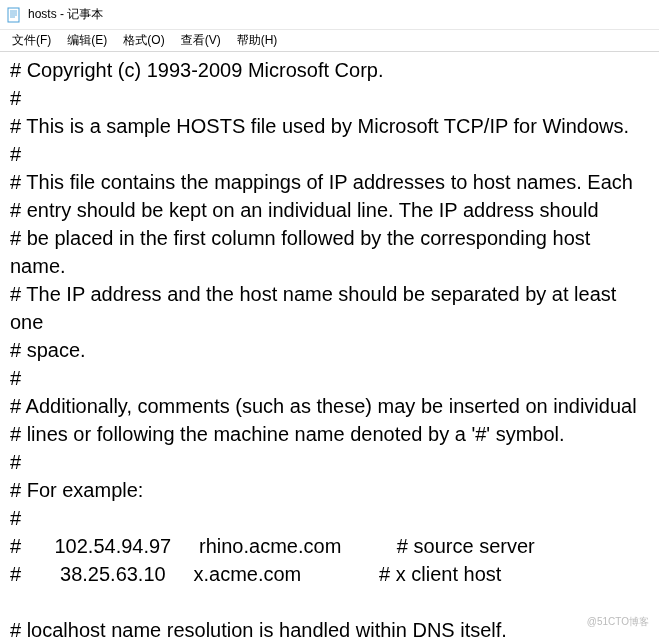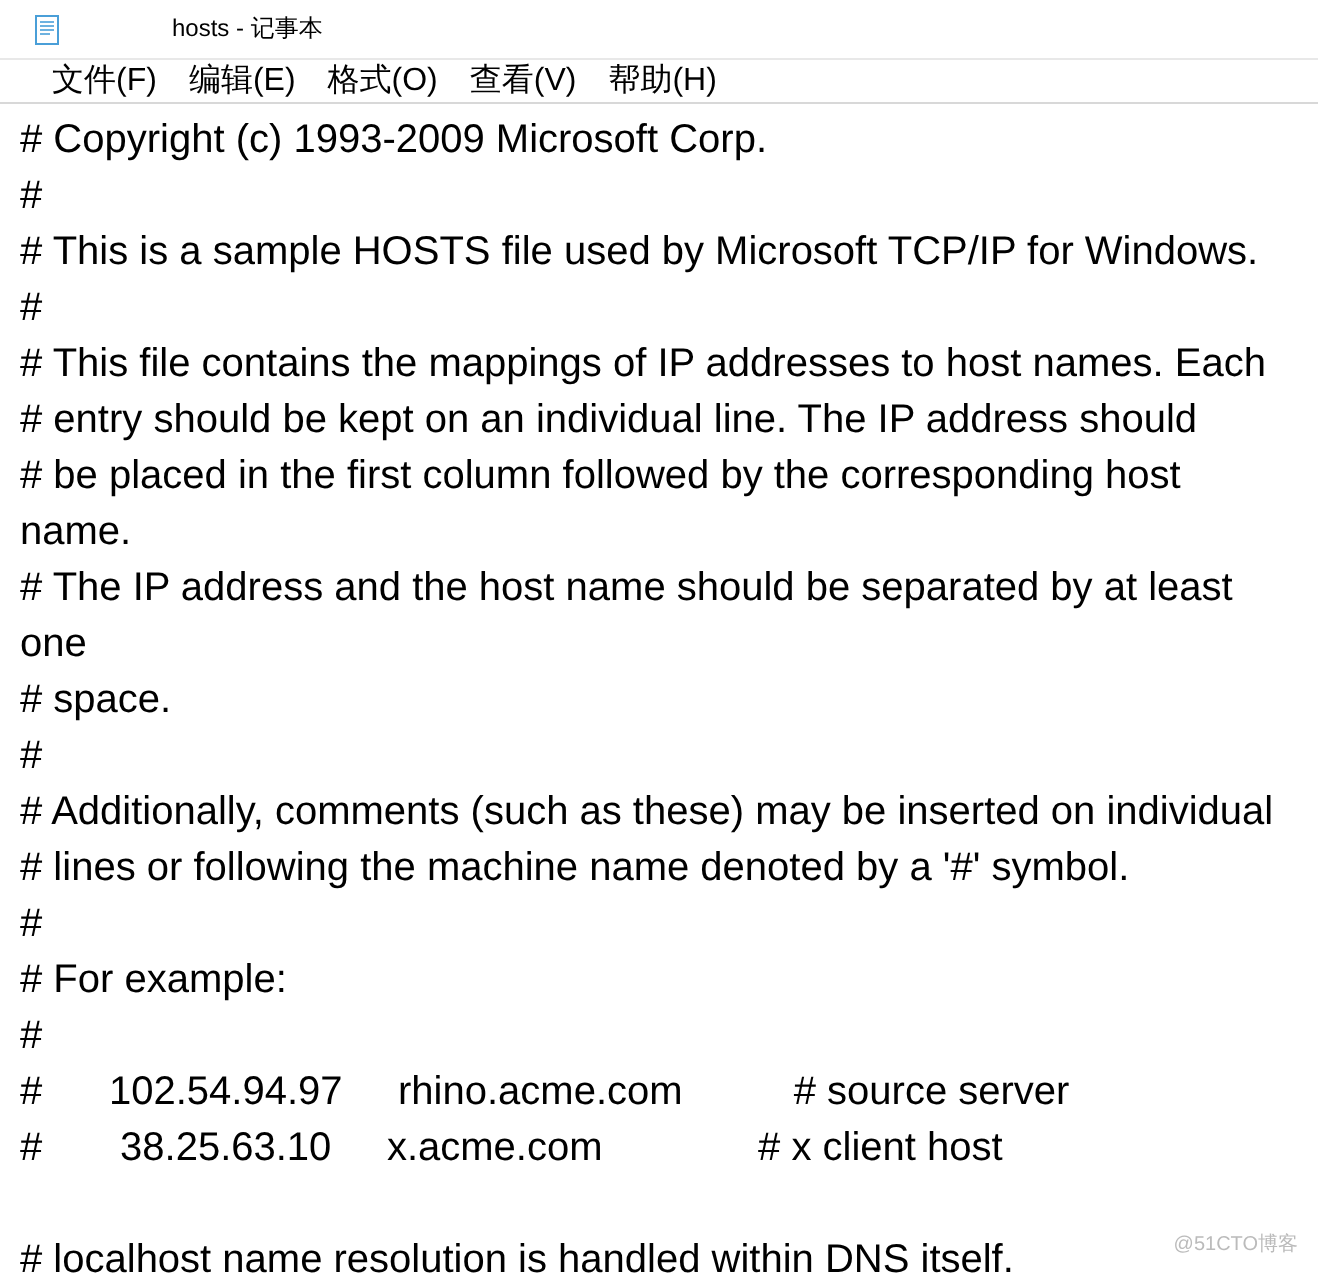--- a/index.html
+++ b/index.html
@@ -15,43 +15,42 @@
       height: 637px;
       overflow: hidden;
       position: relative;
     }
     .titlebar {
       height: 30px;
       background: #fff;
       border-bottom: 1px solid #e8e8e8;
       display: flex;
       align-items: center;
-      padding: 0 16px;
-      gap: 48px;
+      padding: 0 6px;
     }
     .titlebar-icon {
       width: 16px;
       height: 16px;
       margin-right: 6px;
       display: inline-flex;
       align-items: center;
       justify-content: center;
     }
     .titlebar-text {
       font-size: 12px;
       color: #000;
     }
     .menubar {
       height: 22px;
       background: #fff;
       border-bottom: 1px solid #d8d8d8;
       display: flex;
       align-items: center;
-      padding: 0 18px;
-      font-size: 16px;
+      padding: 0 4px;
+      font-size: 12px;
     }
     .menu-item {
       padding: 2px 8px;
       color: #000;
       cursor: default;
     }
     .content {
       padding: 4px 10px;
       font-family: "Segoe UI", "Microsoft YaHei", Tahoma, sans-serif;
       font-size: 20px;

